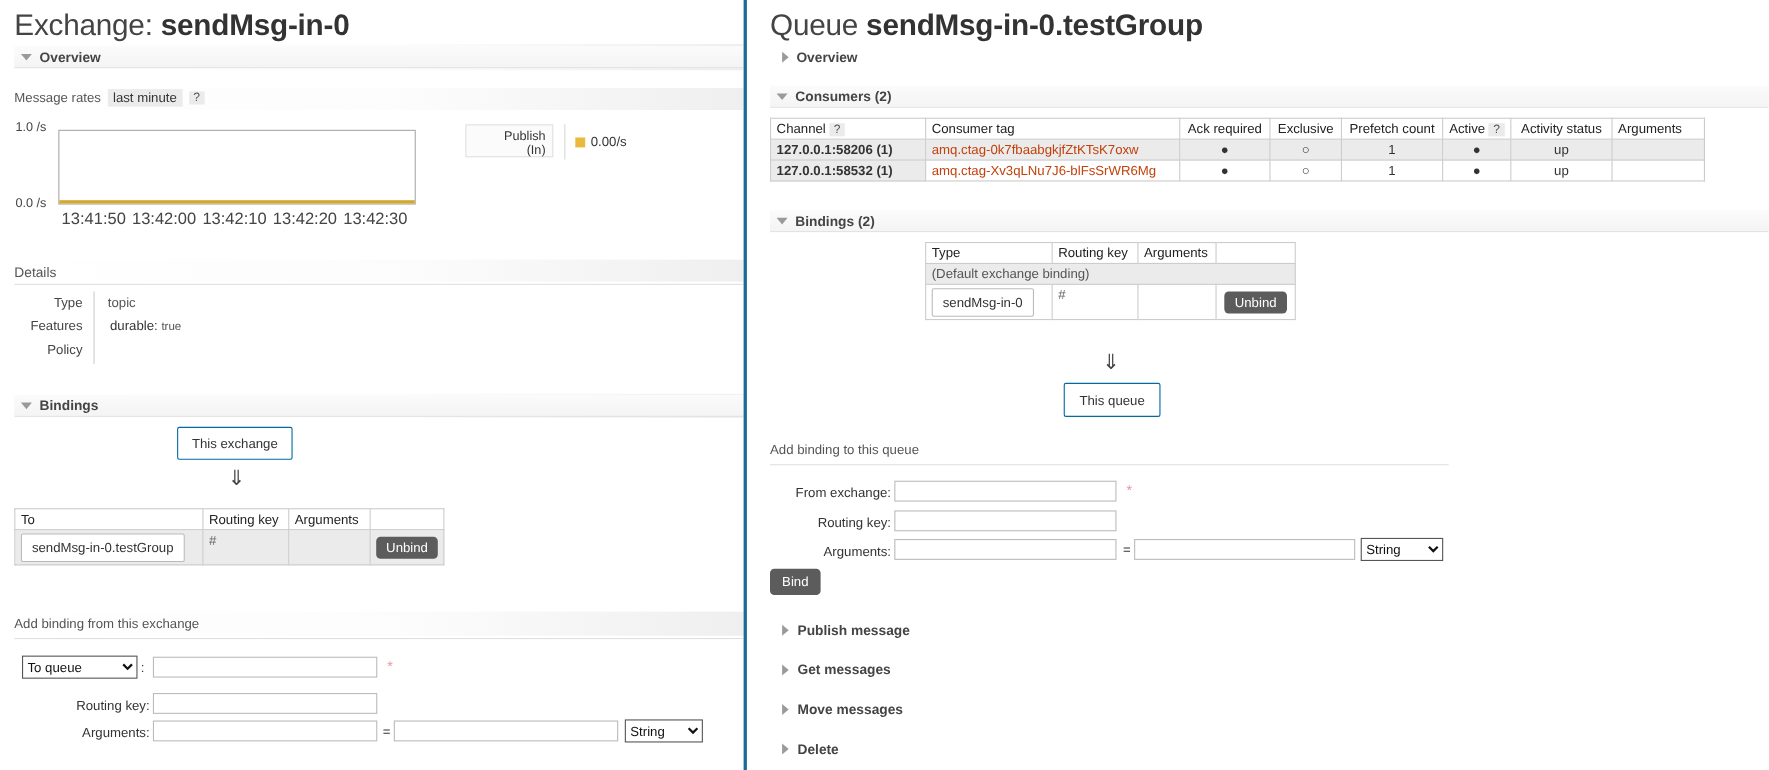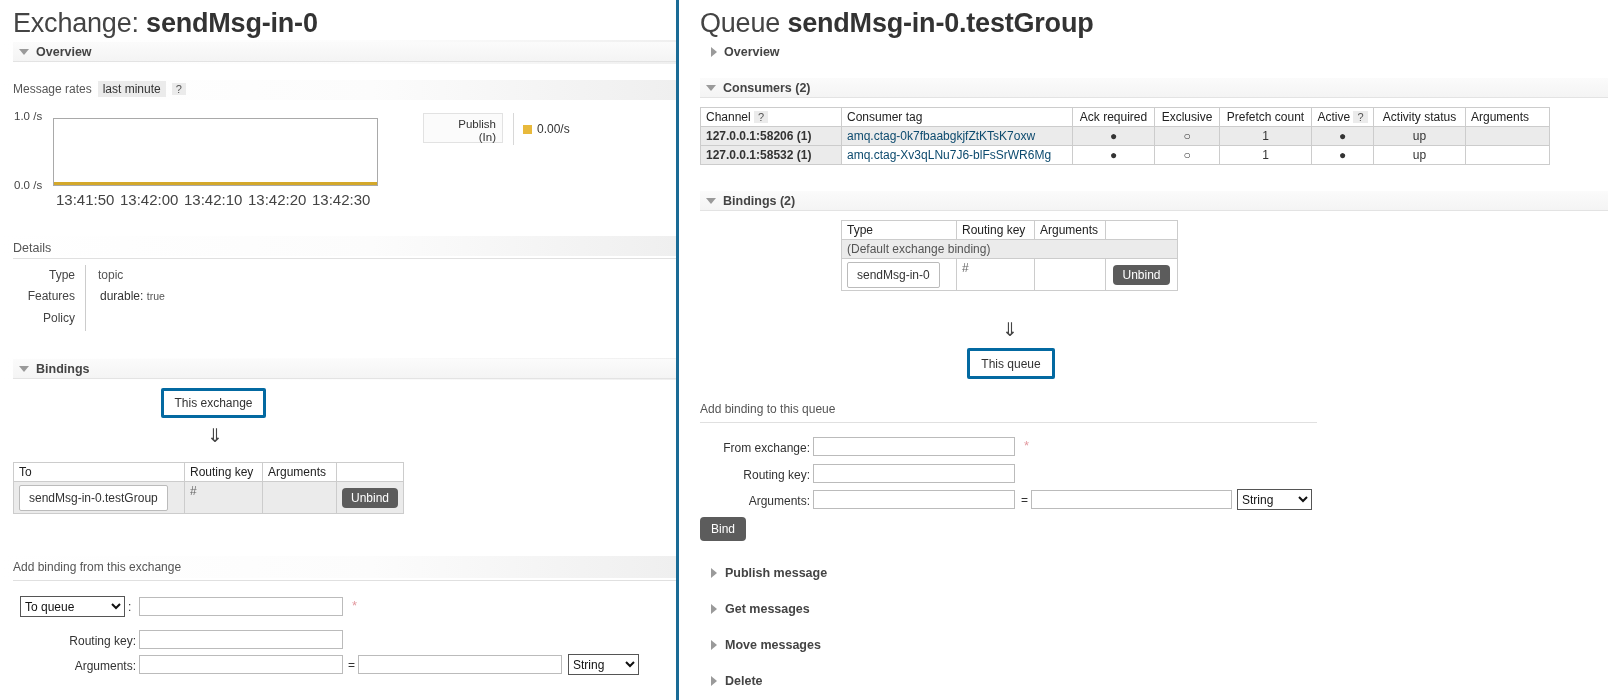--- a/index.html
+++ b/index.html
@@ -84,21 +84,21 @@
   .kv-row { display: flex; align-items: flex-start; }
   .kv-key { text-align: right; color: #444; font-weight: 400; }
   .kv-div { width: 1px; background: #ccc; align-self: stretch; }
   .kv-val { color: #555; }
   .kv-val .k { color: #333; }
   .kv-val .v { font-size: 10.5px; color: #555; }
 
   
   .node-box {
     position: absolute;
-    border: 3px solid #0369a1;
+    border: 1px solid #0369a1;
     border-radius: 2px;
     background: #fff;
     display: flex; align-items: center; justify-content: center;
     color: #333; font-size: 12px;
   }
   .arrow-dd { position: absolute; font-size: 19px; color: #444; line-height: 1; }
 
   
   table.grid { border-collapse: collapse; position: absolute; background: #fff; }
   table.grid th, table.grid td {
@@ -107,21 +107,21 @@
     font-size: 12px;
     padding: 2px 5px;
     color: #333;
     background: #fff;
     white-space: nowrap;
   }
   table.grid th { background: #fff; color: #222; text-align: left; }
   table.grid tr.alt td { background: #ebebeb; }
   table.grid td.center { text-align: center; }
   table.grid td.chan { font-weight: bold; background: #ebebeb; }
-  table.grid td.tag { color: #0c4a6e; }
+  table.grid td.tag { color: #c2410c; }
   table.grid td.shade { background: #ebebeb; }
 
   .inner-node {
     display: inline-block;
     border: 1px solid #bbb;
     border-radius: 2px;
     background: #fff;
     padding: 5px 9px;
     font-size: 12px;
     color: #333;

